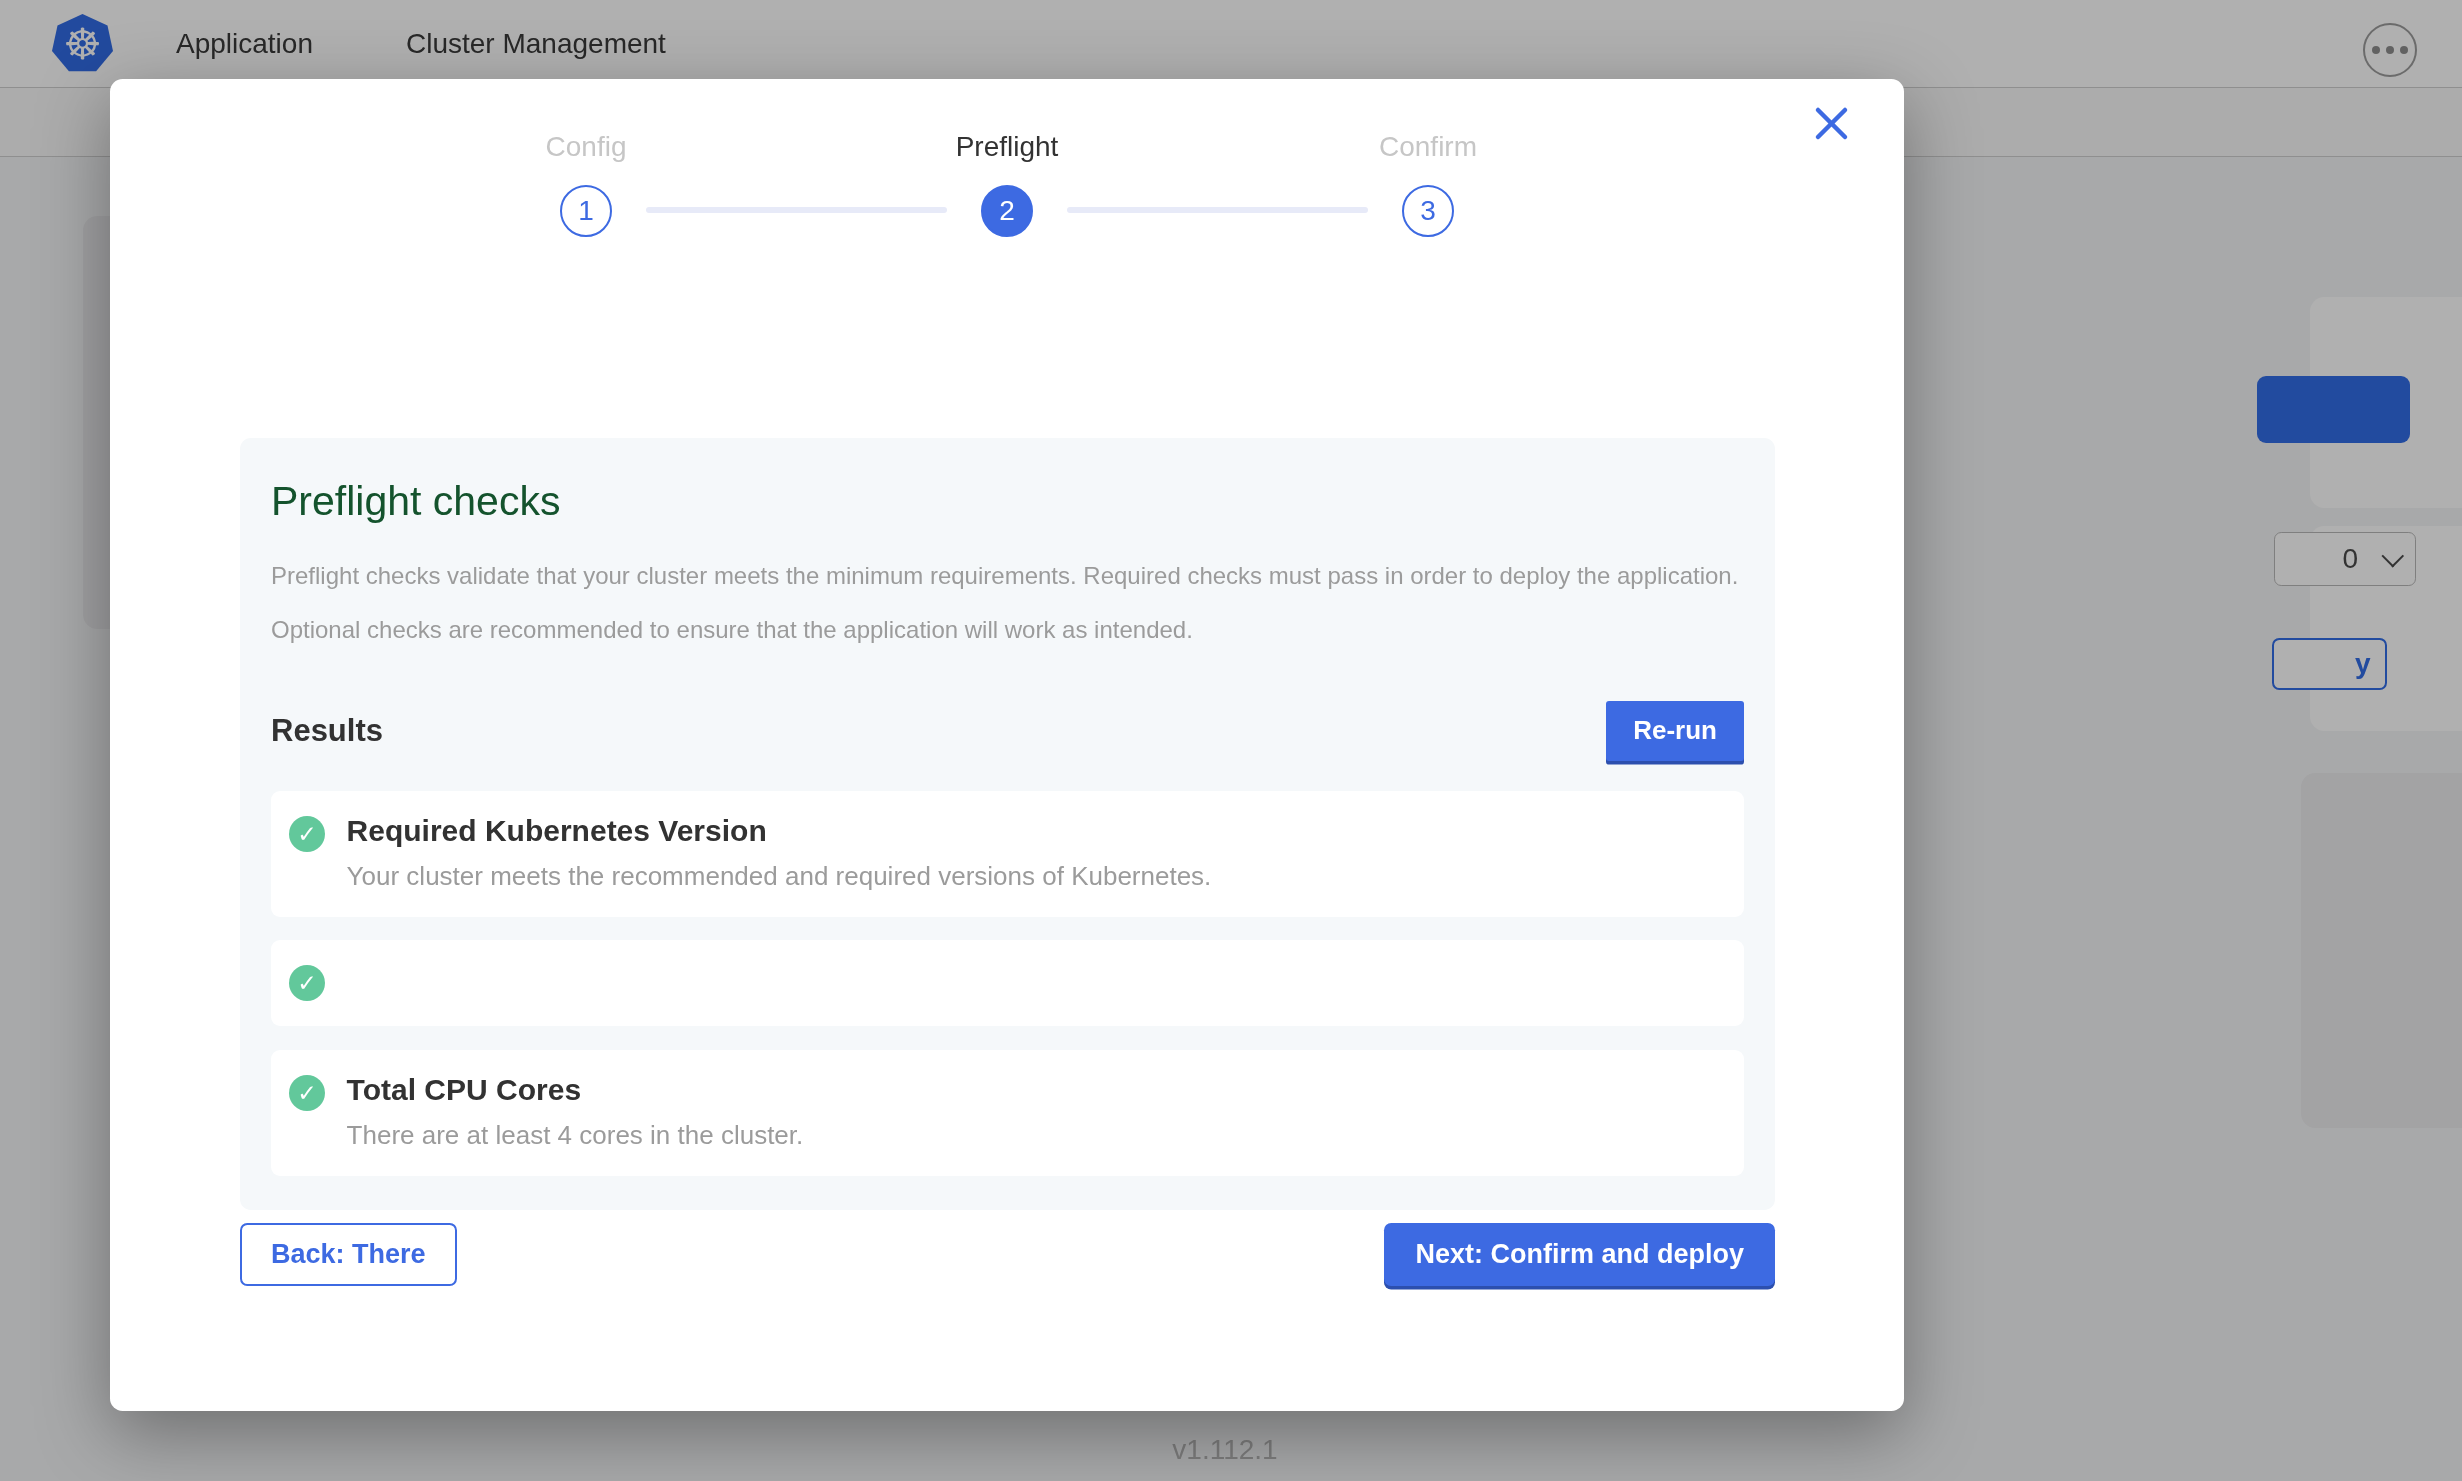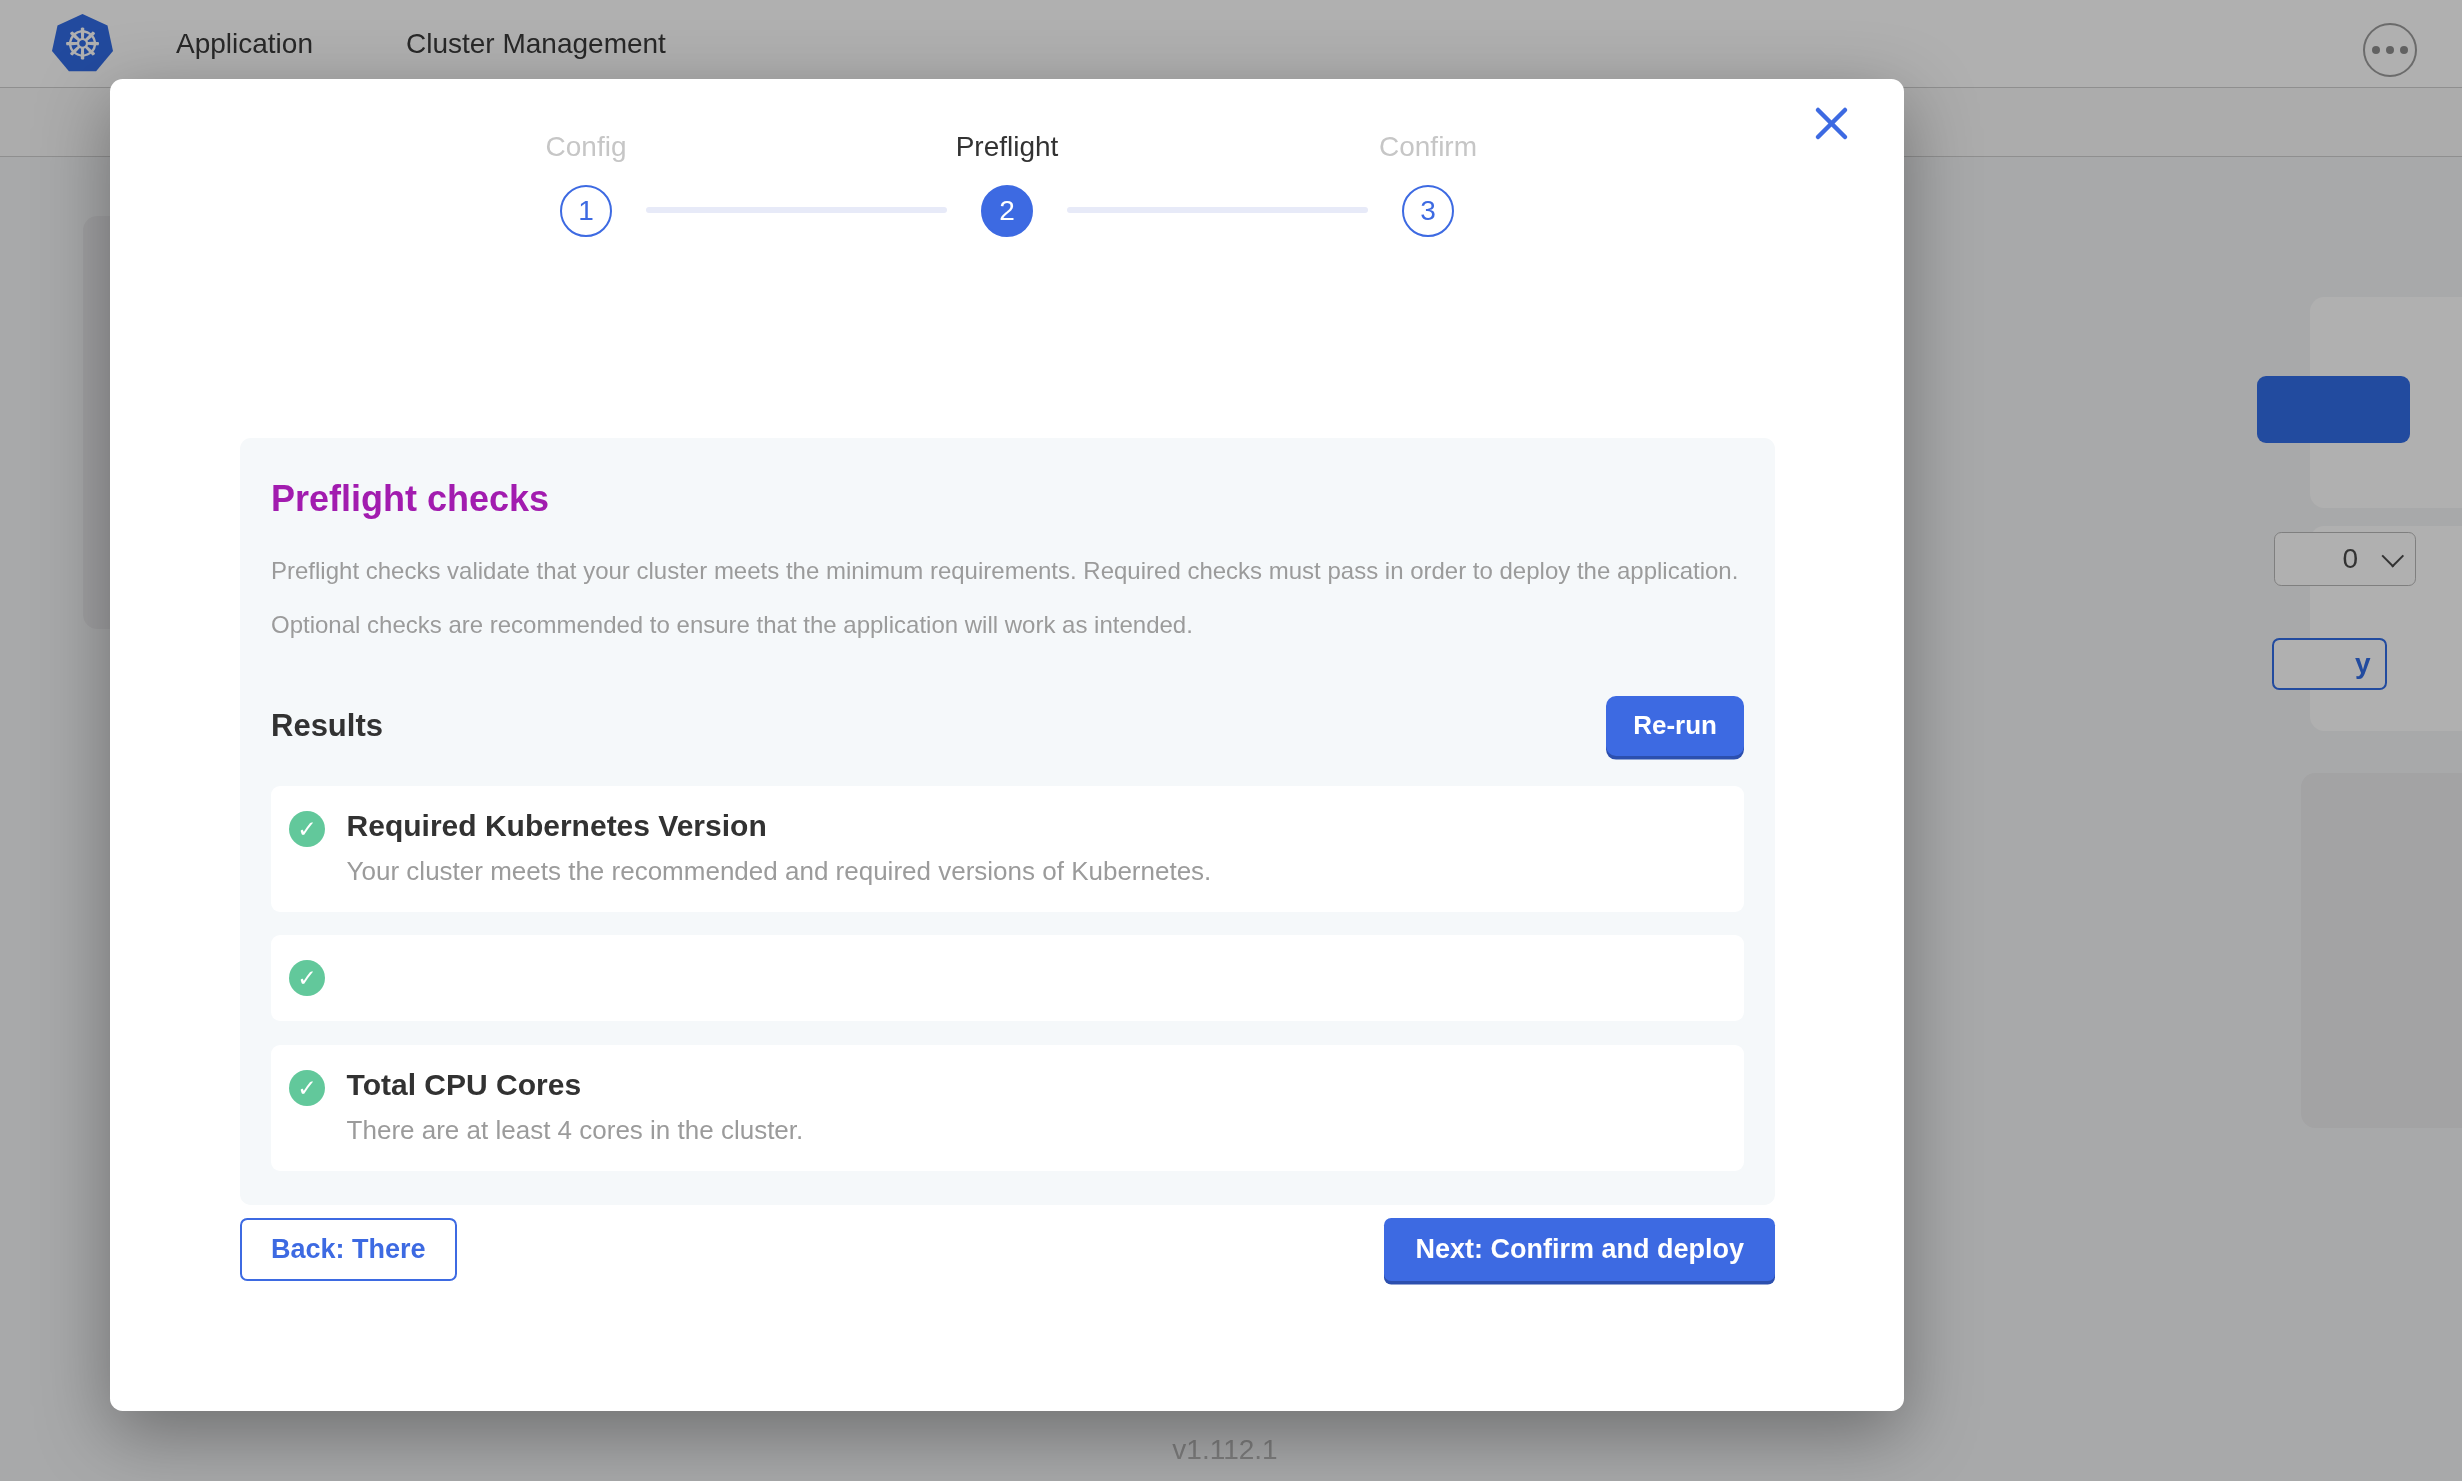--- a/index.html
+++ b/index.html
@@ -44,25 +44,25 @@
   .step{width:120px;display:flex;flex-direction:column;align-items:center;}
   .step-label{font-size:28px;color:#c6c6c6;height:40px;white-space:nowrap;}
   .step.active .step-label{color:#323232;}
   .step-circle{margin-top:14.4px;width:52px;height:52px;border-radius:50%;border:2.7px solid #3d6ae2;color:#3d6ae2;
     font-size:28px;display:flex;align-items:center;justify-content:center;background:#ffffff;box-sizing:border-box;}
   .step.active .step-circle{background:#3d6ae2;color:#ffffff;}
   .connector{width:301px;height:6.3px;border-radius:3.6px;background:#e7eaf8;margin-top:76px;}
   
   .modal-body{padding:0 129px 0 130px;}
   .panel{margin-top:201px;background:#f5f8fa;border-radius:10.8px;padding:40px 31px 10.8px 31px;}
-  .panel-title{font-size:36px;font-weight:700;color:#a21caf;margin:0 0 23.4px 0;}
+  .panel-title{font-size:41px;font-weight:400;color:#14532d;margin:0 0 23.4px 0;}
   .panel-desc{font-size:24px;color:#9b9b9b;line-height:54px;margin:0 0 45px 0;max-width:1869px;}
   .results-row{display:flex;justify-content:space-between;align-items:center;margin-bottom:31px;height:58px;}
   .results-label{font-size:31px;font-weight:700;color:#323232;}
-  .rerun-btn{background:#3d6ae2;color:#ffffff;font-weight:700;font-size:26px;padding:14.4px 27px;border-radius:10px;
+  .rerun-btn{background:#3d6ae2;color:#ffffff;font-weight:700;font-size:26px;padding:14.4px 27px;border-radius:3px;
     border:none;box-shadow:0 3.6px 0 #2c4fae;cursor:pointer;font-family:"Liberation Sans",sans-serif;}
   .check-row{background:#ffffff;border-radius:9px;padding:23.4px 29px 25px 18px;display:flex;margin-bottom:23.4px;}
   .check-icon{flex:0 0 auto;width:36px;height:36px;border-radius:50%;background:#62c89b;color:#ffffff;font-size:23.4px;
     font-weight:700;display:flex;align-items:center;justify-content:center;margin:1.8px 21.6px 0 0;
     font-family:"DejaVu Sans",sans-serif;}
   .check-title{font-size:30px;font-weight:700;color:#323232;margin:0 0 12.6px 0;}
   .check-desc{font-size:26px;color:#9b9b9b;margin:0;}
   .modal-footer{display:flex;justify-content:space-between;margin-top:13.5px;}
   .back-btn{background:#ffffff;border:2.7px solid #3d6ae2;color:#3d6ae2;font-size:27px;font-weight:700;
     padding:13.5px 29px;border-radius:7.2px;cursor:pointer;font-family:"Liberation Sans",sans-serif;}

